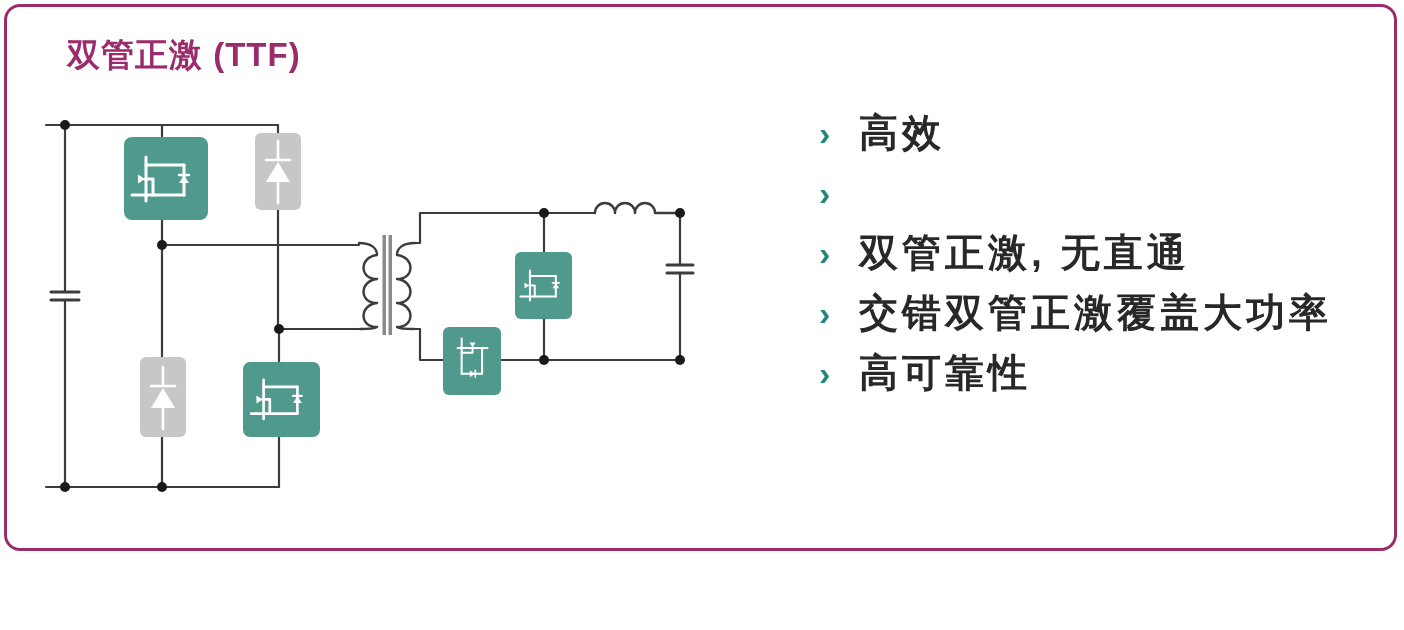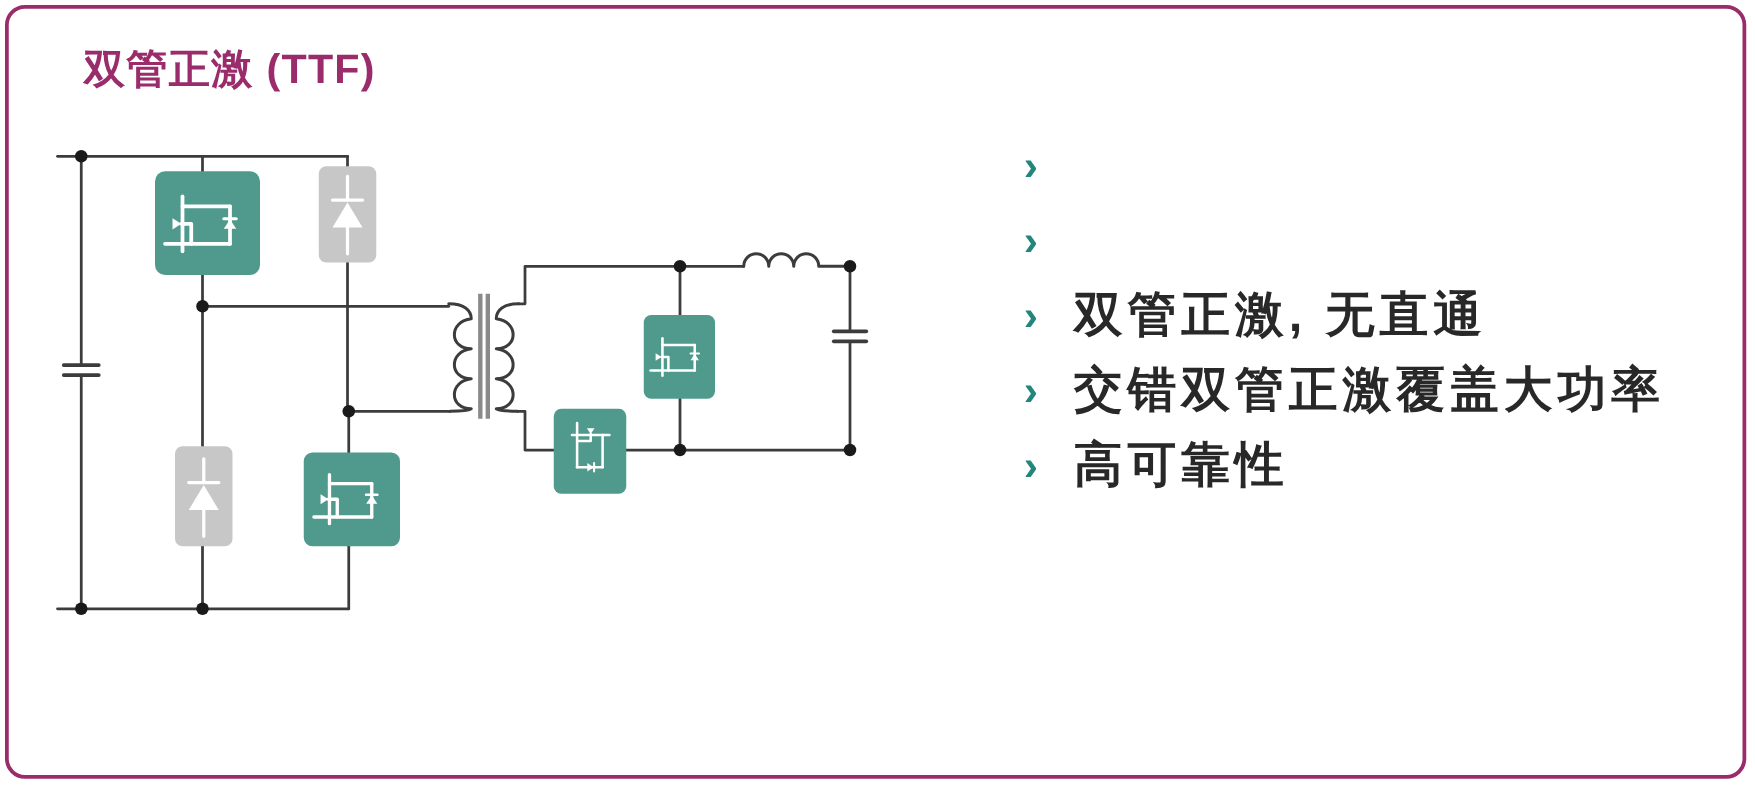--- a/index.html
+++ b/index.html
@@ -1,17 +1,17 @@
 <!DOCTYPE html>
 <html><head>
 <meta charset="utf-8">
 <style>
   html,body{margin:0;padding:0;background:#ffffff;}
   body{width:1404px;height:630px;position:relative;font-family:"Liberation Sans","DejaVu Sans",sans-serif;overflow:hidden;}
-  .card{position:absolute;left:4px;top:4px;width:1393px;height:619px;border:3px solid #9A2C6B;border-radius:16px;background:#ffffff;box-sizing:border-box;}
+  .card{position:absolute;left:4px;top:4px;width:1393px;height:547px;border:3px solid #9A2C6B;border-radius:16px;background:#ffffff;box-sizing:border-box;}
   .title{position:absolute;left:60px;top:26px;font-size:33px;font-weight:bold;color:#9A2C6B;letter-spacing:1px;white-space:nowrap;}
   .circuit{position:absolute;left:0;top:0;}
   .bullets{position:absolute;left:812px;top:96px;list-style:none;margin:0;padding:0;}
   .bullets li{display:flex;align-items:center;height:60px;}
   .bullets .marker{color:#23867C;font-size:34px;font-weight:bold;width:40px;flex:0 0 40px;line-height:60px;}
   .bullets .text{color:#282828;font-size:39px;font-weight:600;letter-spacing:4px;line-height:60px;white-space:nowrap;}
 </style>
 </head>
 <body>
 
@@ -124,20 +124,21 @@
 
     <g>
       <rect x="436" y="320" width="58" height="68" rx="6" fill="#4F9A8D"></rect>
       <use href="#mosfet-glyph" transform="translate(437,326) scale(0.68) rotate(90 42 42)"></use>
     </g>
   </svg>
 
   <ul class="bullets">
     <li>
       <span class="marker">›</span>
+      <span class="text">高效</span>
     </li>
     <li>
       <span class="marker">›</span>
     </li>
     <li>
       <span class="marker">›</span>
       <span class="text">双管正激, 无直通</span>
     </li>
     <li>
       <span class="marker">›</span>

